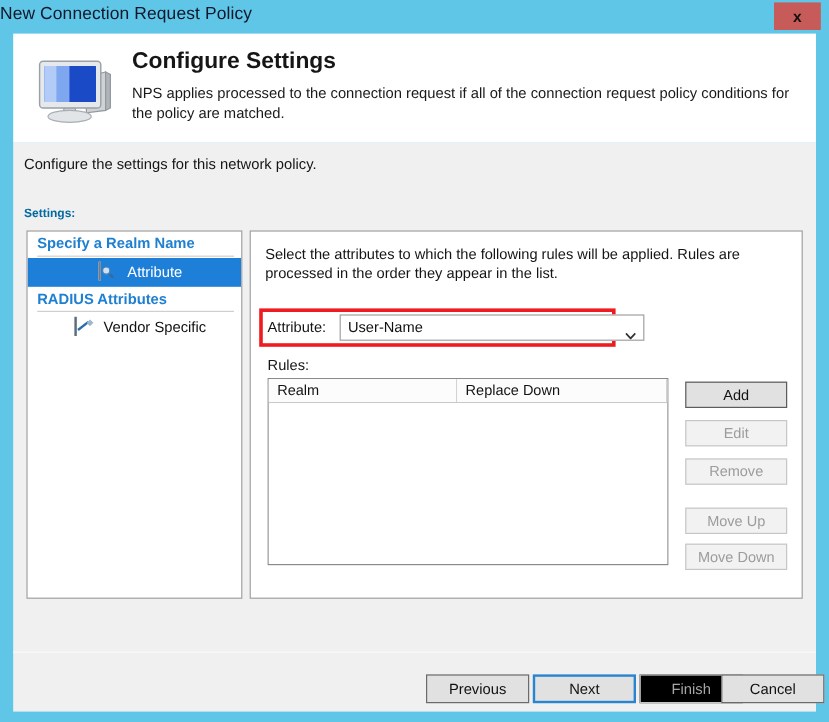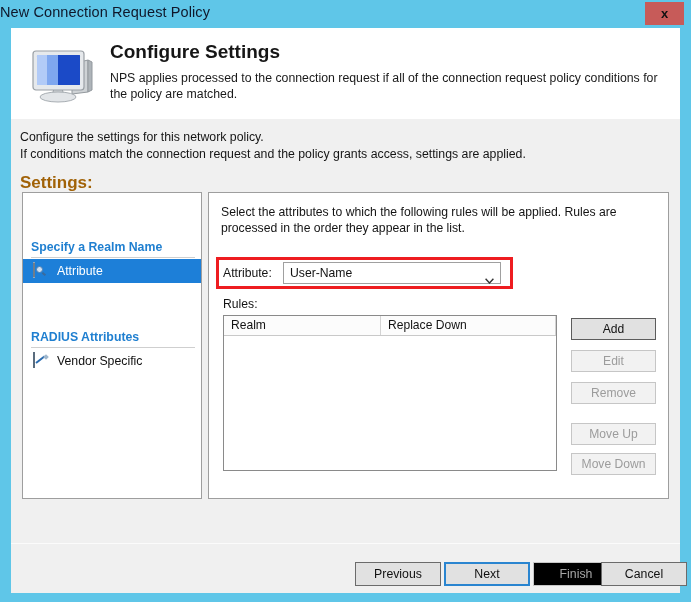--- a/index.html
+++ b/index.html
@@ -115,23 +115,23 @@
   #intro-line2 {
     position: absolute;
     left: 9px; top: 28px;
     font-size: 12.3px;
     color: #151515;
     font-family: "Liberation Sans", sans-serif;
   }
   #settings-label {
     position: absolute;
     left: 9px; top: 54px;
-    font-size: 17px;
+    font-size: 10px;
     font-weight: bold;
-    color: #a16207;
+    color: #0369a1;
     font-family: "Liberation Sans", sans-serif;
   }
 
   
   #tree-panel {
     position: absolute;
     left: 11px;
     top: 73px;
     width: 180px;
     height: 307px;
@@ -143,21 +143,20 @@
   .tree-group {
     position: relative;
     height: 22px;
     padding-left: 8px;
     font-size: 12.3px;
     font-weight: bold;
     color: #1f7fd0;
     font-family: "Liberation Sans", sans-serif;
     line-height: 20px;
     box-sizing: border-box;
-    margin-top: 44px;
   }
   .tree-group::after {
     content: "";
     position: absolute;
     left: 8px;
     right: 6px;
     bottom: 1px;
     height: 1px;
     background: #cfcfcf;
   }
@@ -165,20 +164,21 @@
     position: relative;
     height: 24px;
     padding-left: 10px;
     display: flex;
     align-items: center;
     font-size: 12.3px;
     color: #111;
     font-family: "Liberation Sans", sans-serif;
     box-sizing: border-box;
     cursor: default;
+    justify-content: center;
   }
   .tree-item.selected {
     background: #1d7fd8;
     color: #ffffff;
   }
   .tree-item .ticon {
     width: 17px;
     height: 17px;
     margin-right: 7px;
     flex: 0 0 auto;
@@ -306,21 +306,21 @@
     left: 14px;
     top: 73px;
     font-size: 12.2px;
     color: #141414;
     font-family: "Liberation Sans", sans-serif;
   }
   #attr-select {
     position: absolute;
     left: 74px;
     top: 69px;
-    width: 218px;
+    width: 254px;
     height: 22px;
     background: #ffffff;
     border: 1px solid #a0a0a0;
     box-sizing: border-box;
     cursor: pointer;
   }
   #attr-select-value {
     position: absolute;
     left: 6px;
     top: 3px;
@@ -484,21 +484,20 @@
         <rect x="30" y="13" width="22" height="30" fill="#1745c4" opacity="0.85"></rect>
       </svg>
     </div>
     <div id="header-title">Configure Settings</div>
     <div id="header-desc">NPS applies processed to the connection request if all of the connection request policy conditions  for the policy are matched.</div>
   </div>
 
   <div id="body-area">
 
     <div id="intro-line1">Configure the settings for this network policy.</div>
-    <div id="intro-line2">If conditions match the connection request and the policy grants access, settings are applied.</div>
     <div id="settings-label">Settings:</div>
 
     <div id="tree-panel">
       <div class="tree-group">Specify a Realm Name</div>
       <div class="tree-item selected">
         <span class="ticon"><span class="icon-doc"></span></span>
         <span class="tlabel">Attribute</span>
       </div>
       <div class="tree-group">RADIUS Attributes</div>
       <div class="tree-item">

